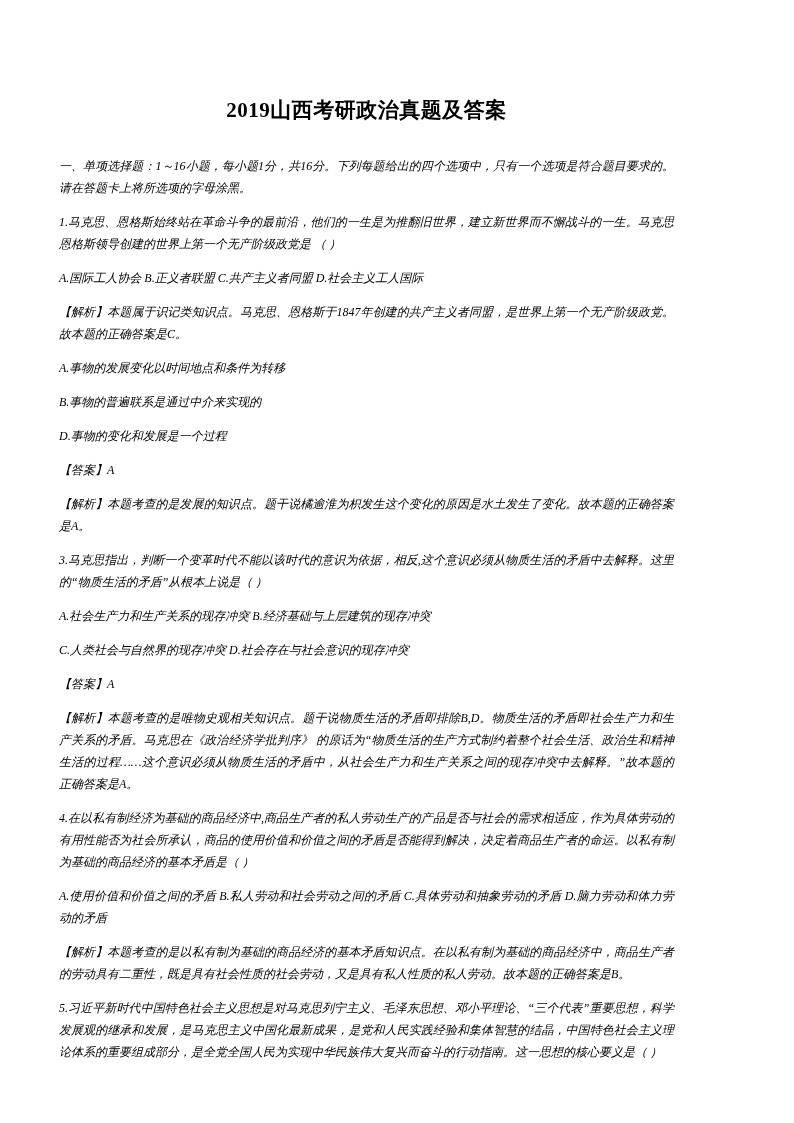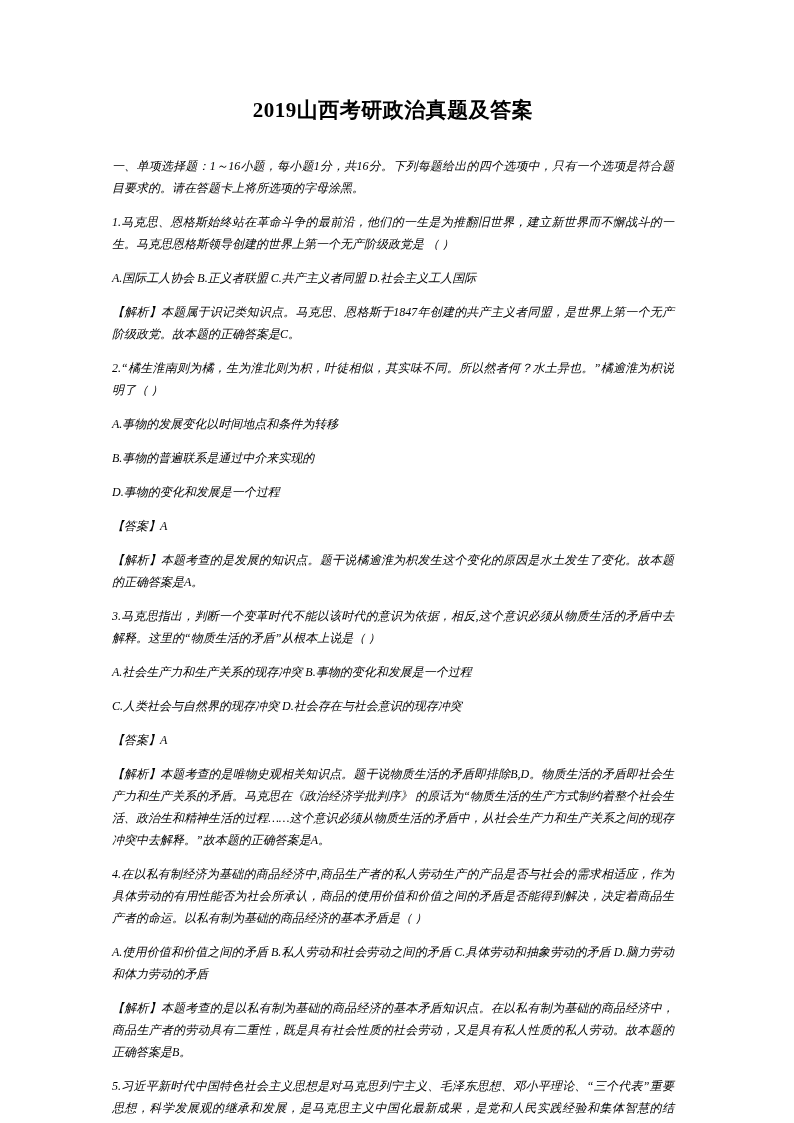--- a/index.html
+++ b/index.html
@@ -12,21 +12,21 @@
     height: 1123px;
     font-family: "Liberation Serif", "DejaVu Serif", serif;
     color: #000000;
     position: relative;
     overflow: hidden;
   }
   .page {
     width: 794px;
     height: 1123px;
     box-sizing: border-box;
-    padding: 96px 120px 60px 112px;
+    padding: 96px 120px 60px 59px;
   }
   .doc-title {
     font-family: "Liberation Serif", "DejaVu Serif", serif;
     font-size: 21px;
     font-weight: bold;
     text-align: center;
     letter-spacing: 0.5px;
     margin: 0 0 30px 0;
     line-height: 1.4;
   }
@@ -49,28 +49,27 @@
 </head>
 <body>
 
 <div class="page">
   <h1 class="doc-title">2019山西考研政治真题及答案</h1>
   <div class="body-block">
     <p class="para">一、单项选择题：1～16小题，每小题1分，共16分。下列每题给出的四个选项中，只有一个选项是符合题目要求的。请在答题卡上将所选项的字母涂黑。</p>
     <p class="para">1.马克思、恩格斯始终站在革命斗争的最前沿，他们的一生是为推翻旧世界，建立新世界而不懈战斗的一生。马克思恩格斯领导创建的世界上第一个无产阶级政党是 （ ）</p>
     <p class="para">A.国际工人协会 B.正义者联盟 C.共产主义者同盟 D.社会主义工人国际</p>
     <p class="para">【解析】本题属于识记类知识点。马克思、恩格斯于1847年创建的共产主义者同盟，是世界上第一个无产阶级政党。故本题的正确答案是C。</p>
-    <p class="para">2.“橘生淮南则为橘，生为淮北则为枳，叶徒相似，其实味不同。所以然者何？水土异也。”橘逾淮为枳说明了（ ）</p>
     <p class="para">A.事物的发展变化以时间地点和条件为转移</p>
     <p class="para">B.事物的普遍联系是通过中介来实现的</p>
     <p class="para">D.事物的变化和发展是一个过程</p>
     <p class="para">【答案】A</p>
     <p class="para">【解析】本题考查的是发展的知识点。题干说橘逾淮为枳发生这个变化的原因是水土发生了变化。故本题的正确答案是A。</p>
     <p class="para">3.马克思指出，判断一个变革时代不能以该时代的意识为依据，相反,这个意识必须从物质生活的矛盾中去解释。这里的“物质生活的矛盾”从根本上说是（ ）</p>
-    <p class="para">A.社会生产力和生产关系的现存冲突 B.事物的变化和发展是一个过程</p>
+    <p class="para">A.社会生产力和生产关系的现存冲突 B.经济基础与上层建筑的现存冲突</p>
     <p class="para">C.人类社会与自然界的现存冲突 D.社会存在与社会意识的现存冲突</p>
     <p class="para">【答案】A</p>
     <p class="para">【解析】本题考查的是唯物史观相关知识点。题干说物质生活的矛盾即排除B,D。物质生活的矛盾即社会生产力和生产关系的矛盾。马克思在《政治经济学批判序》 的原话为“物质生活的生产方式制约着整个社会生活、政治生和精神生活的过程……这个意识必须从物质生活的矛盾中，从社会生产力和生产关系之间的现存冲突中去解释。”故本题的正确答案是A。</p>
     <p class="para">4.在以私有制经济为基础的商品经济中,商品生产者的私人劳动生产的产品是否与社会的需求相适应，作为具体劳动的有用性能否为社会所承认，商品的使用价值和价值之间的矛盾是否能得到解决，决定着商品生产者的命运。以私有制为基础的商品经济的基本矛盾是（ ）</p>
     <p class="para">A.使用价值和价值之间的矛盾  B.私人劳动和社会劳动之间的矛盾  C.具体劳动和抽象劳动的矛盾 D.脑力劳动和体力劳动的矛盾</p>
     <p class="para">【解析】本题考查的是以私有制为基础的商品经济的基本矛盾知识点。在以私有制为基础的商品经济中，商品生产者的劳动具有二重性，既是具有社会性质的社会劳动，又是具有私人性质的私人劳动。故本题的正确答案是B。</p>
     <p class="para">5.习近平新时代中国特色社会主义思想是对马克思列宁主义、毛泽东思想、邓小平理论、“三个代表”重要思想，科学发展观的继承和发展，是马克思主义中国化最新成果，是党和人民实践经验和集体智慧的结晶，中国特色社会主义理论体系的重要组成部分，是全党全国人民为实现中华民族伟大复兴而奋斗的行动指南。这一思想的核心要义是（ ）</p>
   </div>
 </div>
 

